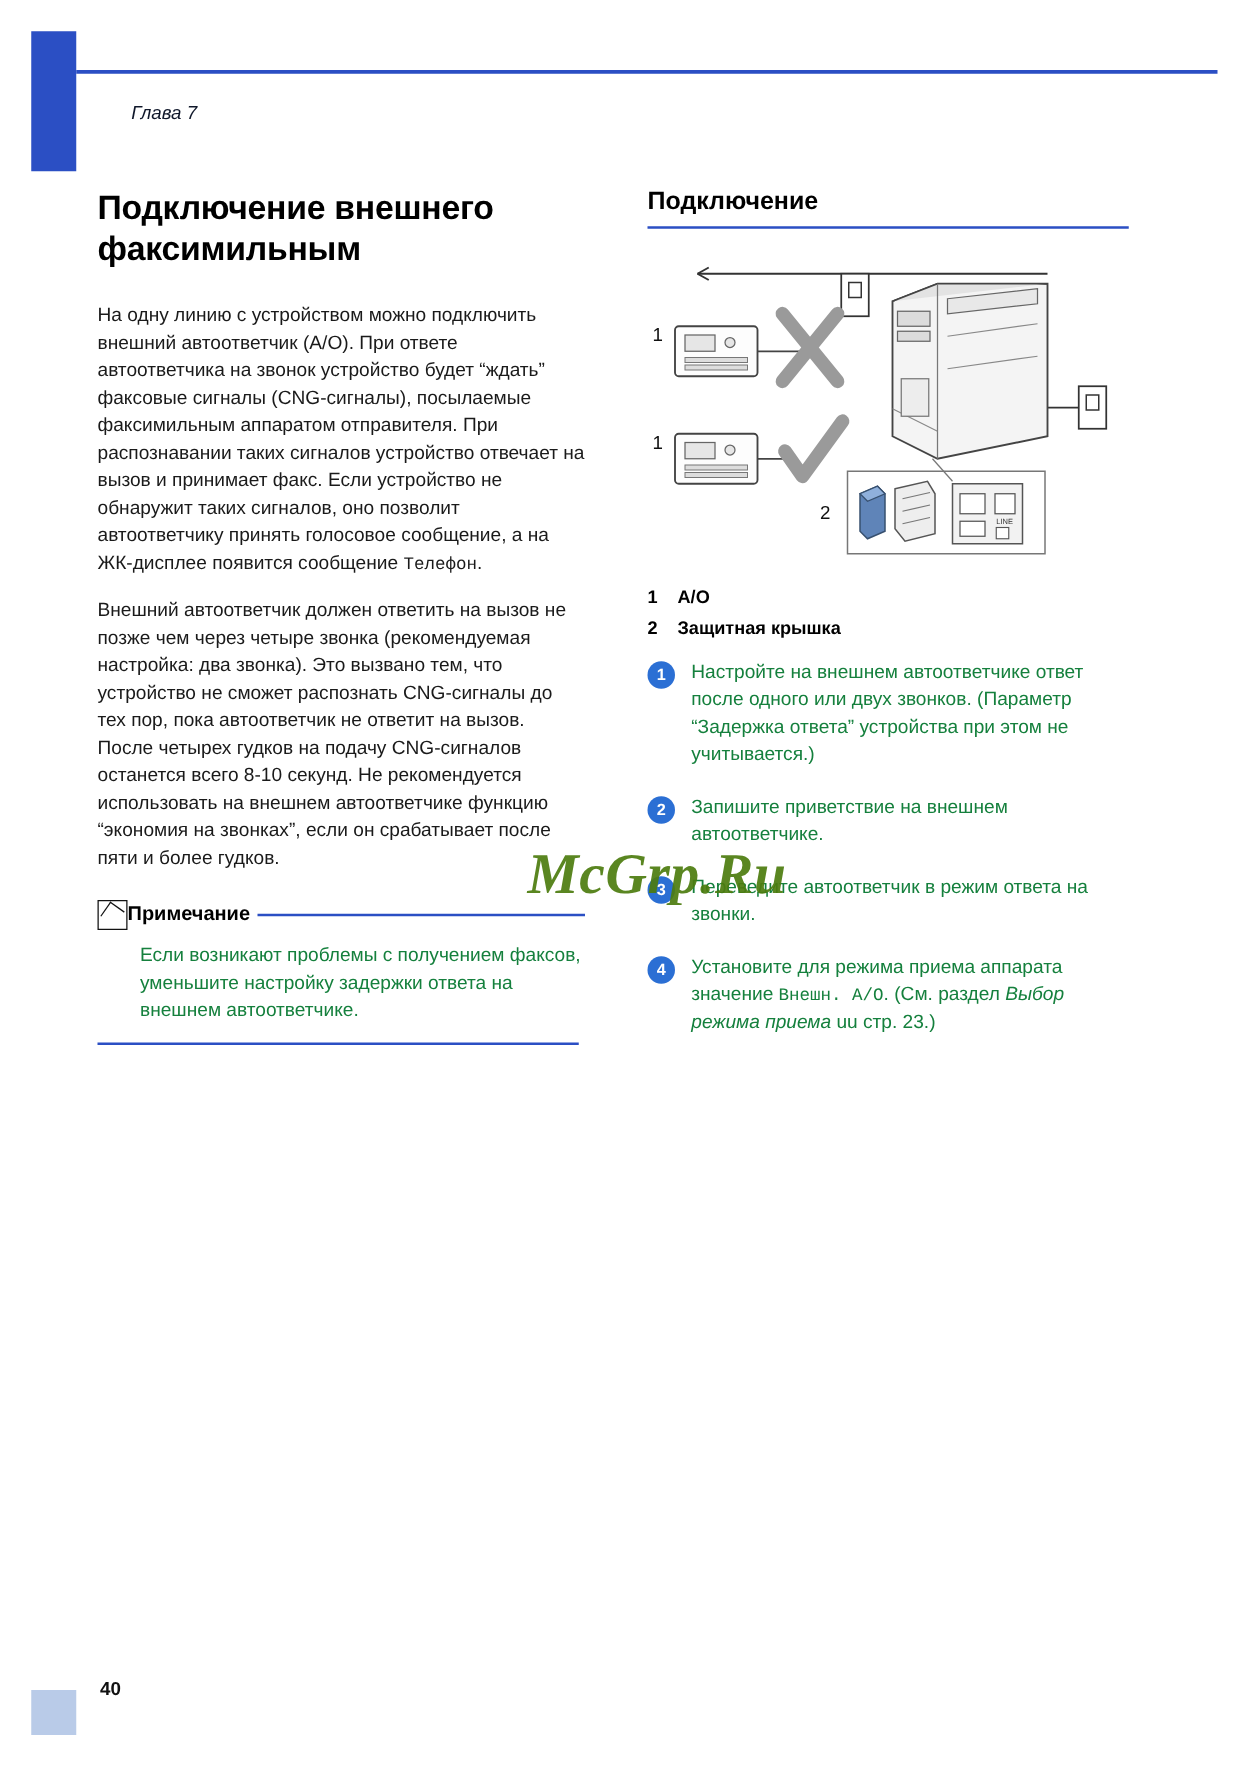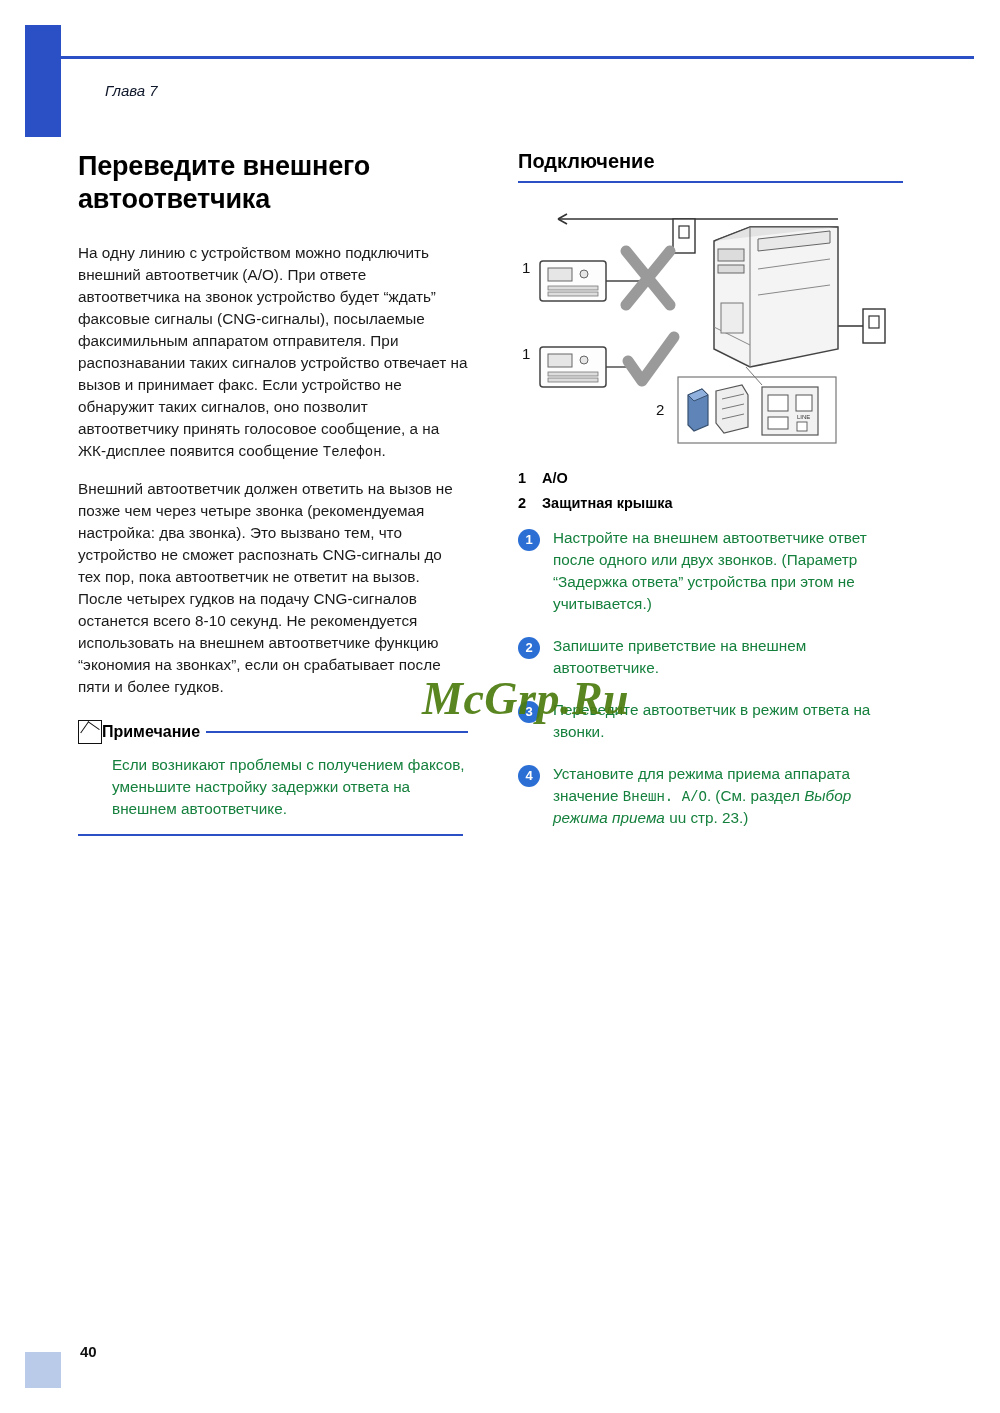--- a/index.html
+++ b/index.html
@@ -237,21 +237,21 @@
 
   <div class="left-bar-top"></div>
   <div class="left-bar-bottom"></div>
   <div class="header-rule"></div>
 
   <div class="chapter-label">Глава 7</div>
   <div class="page-number">40</div>
 
   <div class="col-left">
 
-    <h1 class="title">Переведите внешнего автоответчика</h1>
+    <h1 class="title">Подключение внешнего факсимильным</h1>
 
     <p class="body"><span>На одну линию с устройством можно подключить внешний автоответчик (A/O). При ответе автоответчика на звонок устройство будет “ждать” факсовые сигналы (CNG-сигналы), посылаемые факсимильным аппаратом отправителя. При распознавании таких сигналов устройство отвечает на вызов и принимает факс. Если устройство не обнаружит таких сигналов, оно позволит автоответчику принять голосовое сообщение, а на ЖК-дисплее появится сообщение </span><span class="mono">Телефон</span><span>.</span></p>
 
     <p class="body">Внешний автоответчик должен ответить на вызов не позже чем через четыре звонка (рекомендуемая настройка: два звонка). Это вызвано тем, что устройство не сможет распознать CNG-сигналы до тех пор, пока автоответчик не ответит на вызов. После четырех гудков на подачу CNG-сигналов останется всего 8-10 секунд. Не рекомендуется использовать на внешнем автоответчике функцию “экономия на звонках”, если он срабатывает после пяти и более гудков.</p>
 
     <div class="note">
       <div class="note-head">
         <span class="note-icon"></span>
         <span class="note-title">Примечание</span>
         <span class="note-line"></span>

